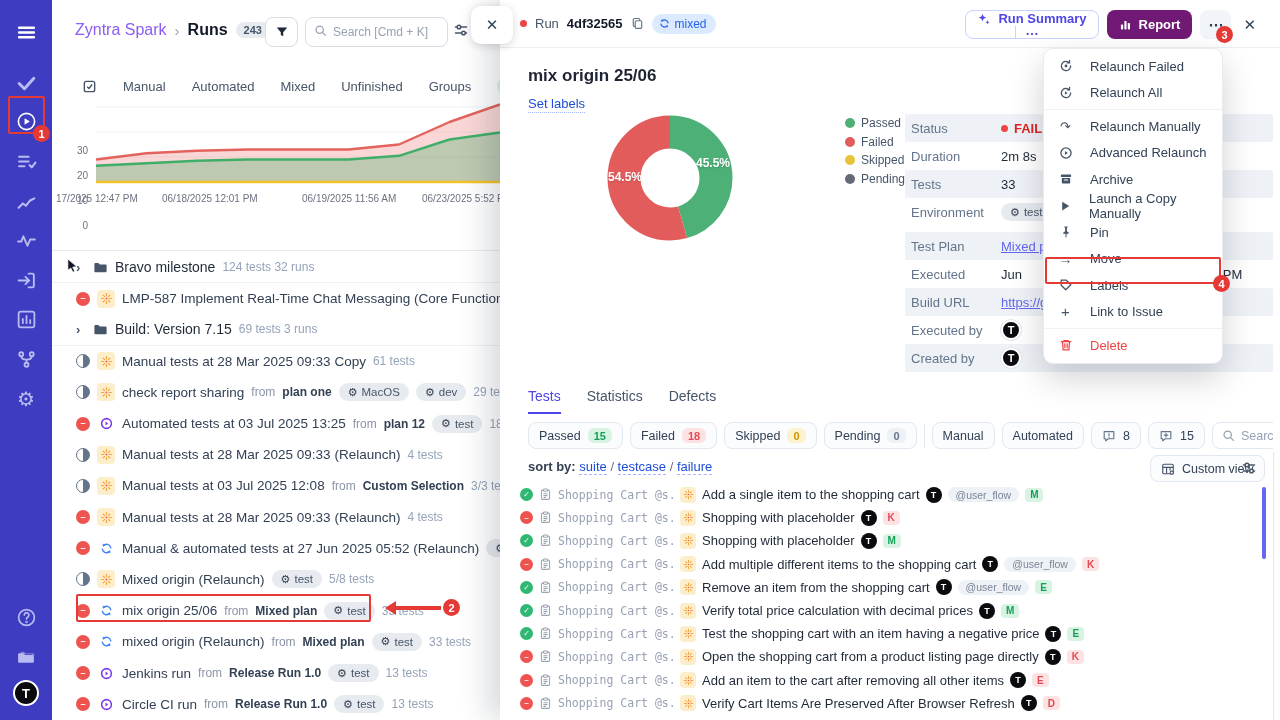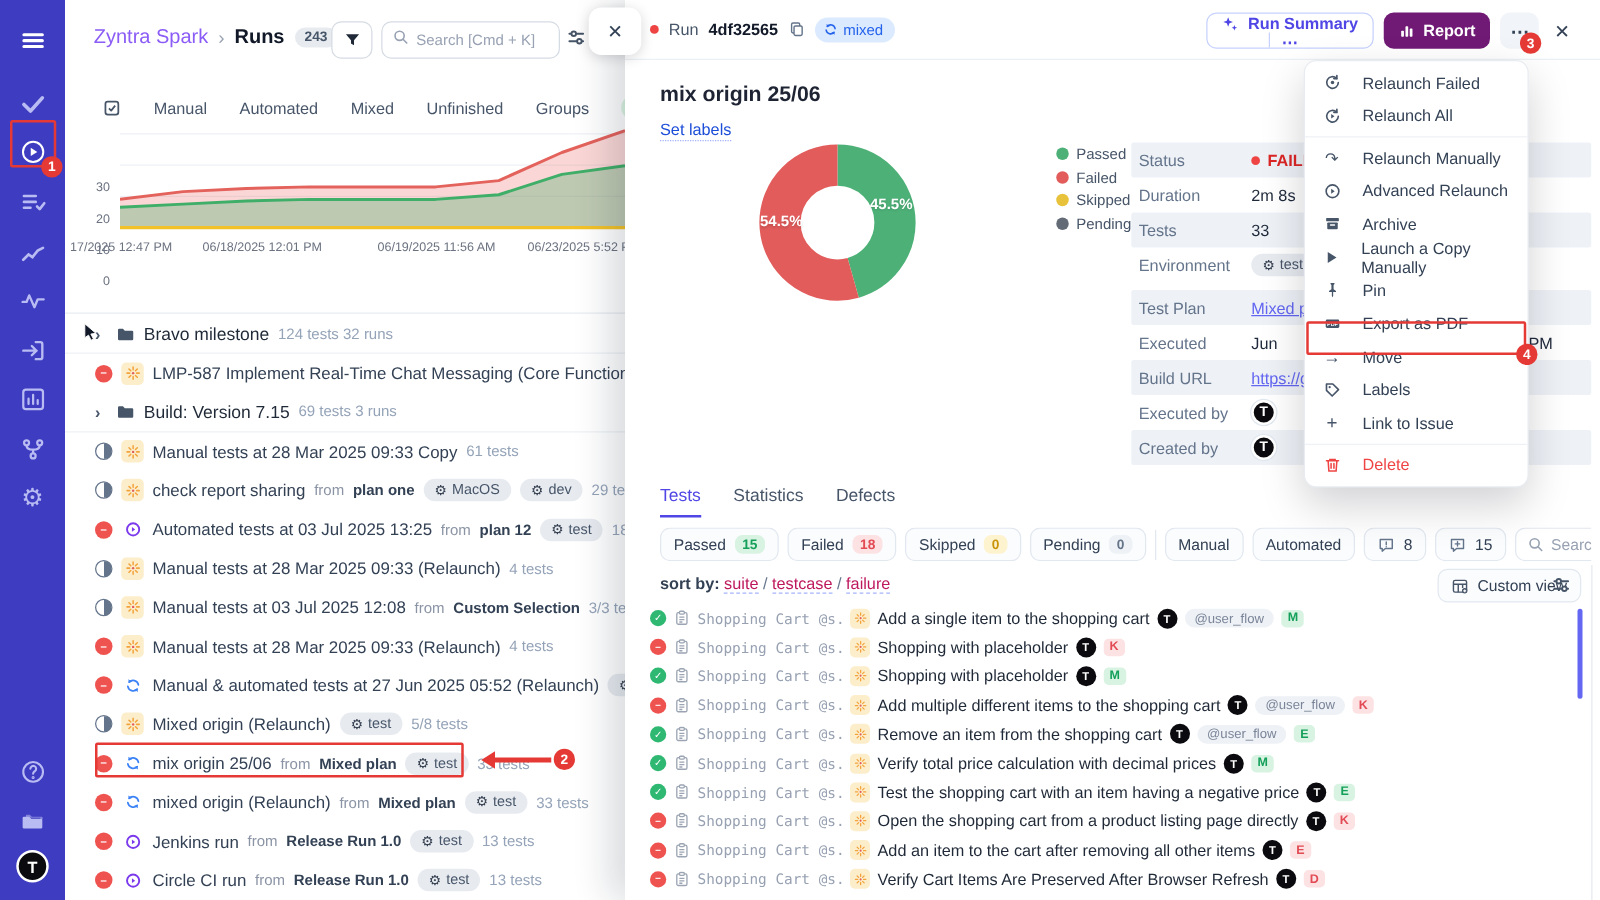--- a/index.html
+++ b/index.html
@@ -99,21 +99,21 @@
   .chips-row { position:absolute; left:528px; top:422px; width:745px; display:flex; gap:7px; align-items:center; overflow:hidden; z-index:6; }
   .chip { height:27px; border:1px solid #e2e8f0; background:#fbfcfe; border-radius:8px; display:inline-flex; align-items:center; gap:7px; padding:0 10px; font-size:12.5px; color:#334155; white-space:nowrap; cursor:pointer; flex:none; }
   .cnt { border-radius:6px; font-size:11px; font-weight:bold; padding:1.5px 6px; }
   .cnt.green { background:#d9f3e3; color:#15a05a; }
   .cnt.red { background:#fde2e4; color:#e24a54; }
   .cnt.yellow { background:#fdf3cf; color:#c9930a; }
   .cnt.gray { background:#eef1f5; color:#64748b; }
   .vsep { width:1px; height:24px; background:#e2e8f0; flex:none; }
   .t-search { height:27px; border:1px solid #e2e8f0; border-radius:8px; display:inline-flex; align-items:center; gap:6px; padding:0 9px; color:#98a2b3; font-size:12.5px; flex:none; width:150px; background:#fff; }
   .sort-row { position:absolute; left:528px; top:459px; font-size:13px; color:#334155; z-index:6; }
-  .sort-link { color:#be185d; border-bottom:1px dashed #a5b4fc; cursor:pointer; }
+  .sort-link { color:#1d4ed8; border-bottom:1px dashed #a5b4fc; cursor:pointer; }
   .cv-chip { position:absolute; left:1150px; top:455px; z-index:6; }
   .sliders2 { position:absolute; left:1240px; top:460px; color:#aab3c0; z-index:6; }
   .v-divider { position:absolute; left:1273px; top:452px; width:1px; height:268px; background:#e5e9ef; z-index:6; }
   .scroll-thumb { position:absolute; left:1262px; top:487px; width:4px; height:72px; border-radius:2px; background:#6467f2; z-index:7; }
 
   .tests-list { position:absolute; left:520px; top:483px; width:740px; height:237px; overflow:hidden; z-index:6; }
   .test-row { height:23.2px; display:flex; align-items:center; gap:6px; white-space:nowrap; cursor:pointer; }
   .ts-ic { width:13px; height:13px; border-radius:50%; flex:none; display:flex; align-items:center; justify-content:center; font-size:8px; color:#fff; }
   .ts-pass { background:#2eb872; } .ts-pass::before{ content:"✓"; }
   .ts-fail { background:#ef5350; font-weight:bold; } .ts-fail::before{ content:"–"; margin-top:-1px; }
@@ -983,29 +983,20 @@
       <div class="menu-item ">
        <span class="ic">
           <svg viewBox="0 0 16 16" fill="currentColor">
             <path d="M6.2 1.6h3.6v1l-.8.8v3.8l2.2 1.6v1.1H8.6v3.6L8 14.6l-.6-1.1V9.9H4.8V8.8L7 7.2V3.4l-.8-.8z"></path>
           </svg>
         </span>
         <span>Pin</span>
      </div>
       <div class="menu-item ">
        <span class="ic">
-          <svg viewBox="0 0 16 16">
-            <rect x="1.8" y="4.2" width="12.4" height="7.6" rx="1.2" fill="currentColor"></rect>
-            <text x="8" y="10.3" font-size="5" fill="#fff" text-anchor="middle" font-weight="bold" font-family="sans-serif">PDF</text>
-          </svg>
-        </span>
-        <span>Export as PDF</span>
-     </div>
-      <div class="menu-item ">
-       <span class="ic">
           <span style="font-size:14px;">→</span>
         </span>
         <span>Move</span>
      </div>
       <div class="menu-item ">
        <span class="ic">
           <svg viewBox="0 0 16 16" fill="none" stroke="currentColor" stroke-width="1.5" stroke-linejoin="round">
             <path d="M2.5 8.3V2.5h5.8l5.2 5.2-5.8 5.8z"></path>
             <circle cx="5.4" cy="5.4" r="1" fill="currentColor" stroke="none"></circle>
           </svg>

